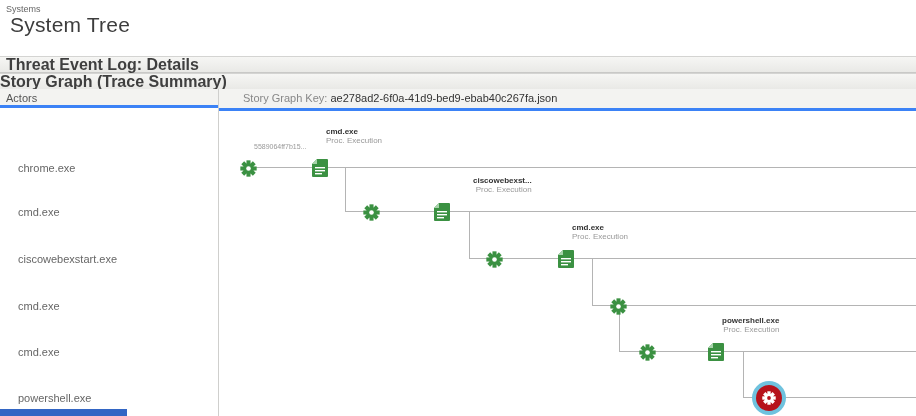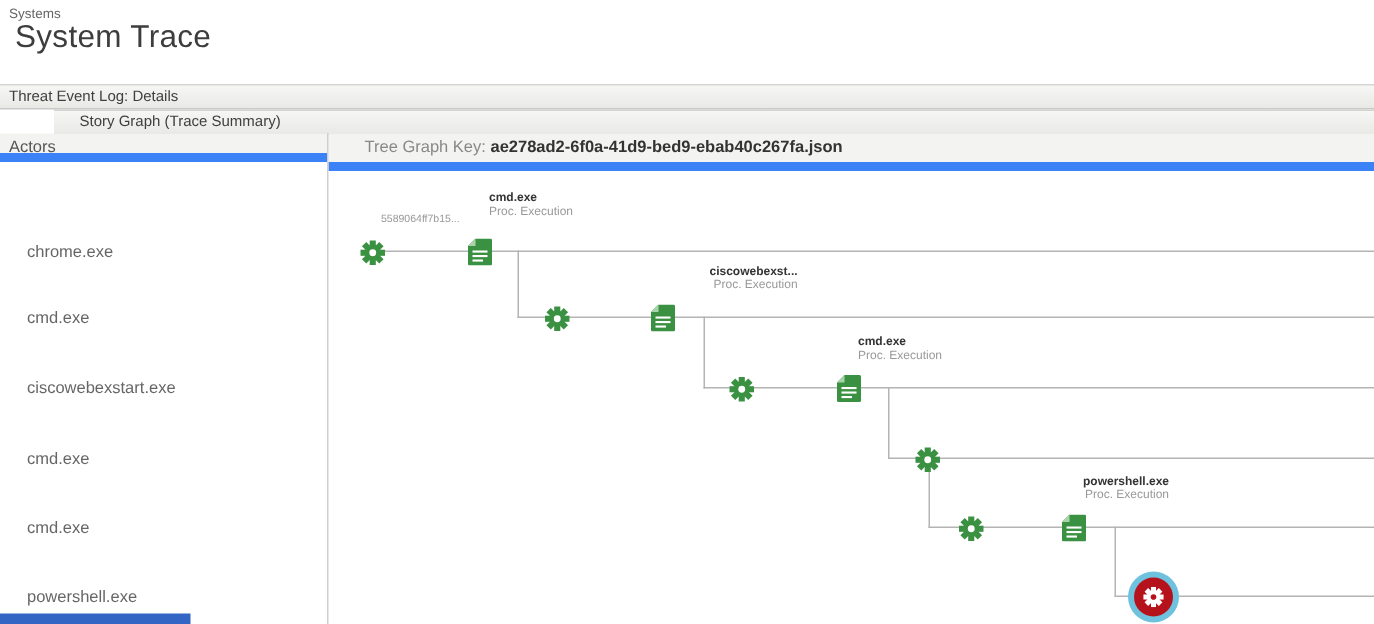--- a/index.html
+++ b/index.html
@@ -11,34 +11,34 @@
   }
   .abs{position:absolute;}
   
   .breadcrumb{left:6px;top:4px;font-size:9px;color:#666;}
   .page-title{left:10px;top:13px;font-size:21px;color:#3d3d3d;letter-spacing:.2px;}
   
   .section-bar{
     left:0;right:0;height:15px;box-sizing:content-box;
     background:linear-gradient(#f6f6f4,#e9e9e6);
     border-top:1px solid #d4d4d2;border-bottom:1px solid #c9c9c7;
-    font-size:10px;font-weight:normal;color:#3f3f3f;
+    font-size:16px;font-weight:bold;color:#3f3f3f;
     line-height:15px;padding-left:6px;cursor:pointer;
   }
   .bar1{top:56px;}
-  .bar2{top:73px;padding-left:17px;margin-left:36px;}
+  .bar2{top:73px;padding-left:0;}
   
   .col-header{
     top:89px;height:19px;background:#f3f3f1;
-    border-bottom:6px solid #3b82f6;
+    border-bottom:3px solid #3b82f6;
     font-size:11px;line-height:19px;color:#555;
   }
   .actors-header{left:0;width:218px;padding-left:6px;box-sizing:border-box;}
   .graph-header{left:219px;right:0;padding-left:24px;color:#888;}
-  .graph-header b{color:#333;font-weight:bold;}
+  .graph-header b{color:#333;font-weight:normal;}
   .col-divider{left:218px;top:89px;width:1px;bottom:0;background:#cfcfcd;}
   
   .actor{left:18px;font-size:11px;color:#666;}
   
   .gline{background:#b4b4b4;z-index:1;}
   .h{height:1px;} .v{width:1px;}
   svg.gear{width:17px;height:17px;z-index:3;position:absolute;overflow:visible;}
   svg.doc{width:16px;height:18px;z-index:3;position:absolute;}
   .evt-label{z-index:2;line-height:9px;white-space:nowrap;}
   .evt-name{font-size:8px;font-weight:bold;color:#333;}
@@ -74,28 +74,28 @@
       <path d="M5 0 H15 Q16 0 16 1 V17 Q16 18 15 18 H1 Q0 18 0 17 V5 Z" fill="currentColor"></path>
       <path d="M5 0 L0 5 H5 Z" fill="#a8d3ab"></path>
       <rect x="3" y="8" width="10" height="1.4" fill="#fff"></rect>
       <rect x="3" y="11" width="10" height="1.4" fill="#fff"></rect>
       <rect x="3" y="14" width="7" height="1.4" fill="#fff"></rect>
     </symbol>
   </defs>
 </svg>
 
 <div class="abs breadcrumb">Systems</div>
-<div class="abs page-title">System Trace</div>
+<div class="abs page-title">System Tree</div>
 
 <div class="abs section-bar bar1">Threat Event Log: Details</div>
 <div class="abs section-bar bar2">Story Graph (Trace Summary)</div>
 
 <div class="abs col-header actors-header">Actors</div>
 <div class="abs col-header graph-header">
-  <span>Tree Graph Key:</span>
+  <span>Story Graph Key:</span>
   <b>ae278ad2-6f0a-41d9-bed9-ebab40c267fa.json</b>
 </div>
 <div class="abs col-divider"></div>
 
 <div class="abs actor" style="top:162px">chrome.exe</div>
 <div class="abs actor" style="top:206px">cmd.exe</div>
 <div class="abs actor" style="top:253px">ciscowebexstart.exe</div>
 <div class="abs actor" style="top:300px">cmd.exe</div>
 <div class="abs actor" style="top:346px">cmd.exe</div>
 <div class="abs actor" style="top:392px">powershell.exe</div>

